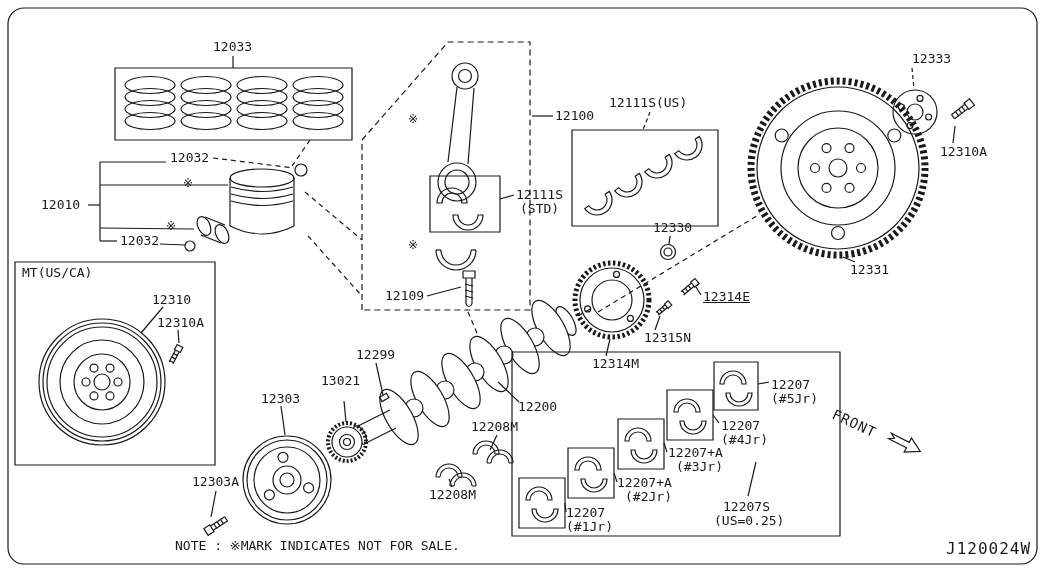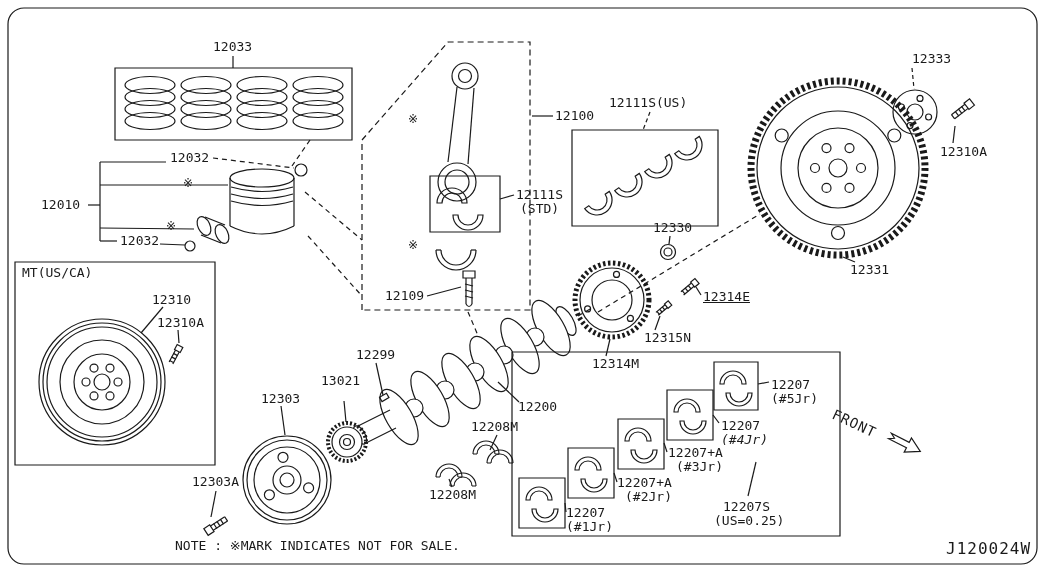--- a/index.html
+++ b/index.html
@@ -348,21 +348,21 @@
 <div class="lbl" style="left:192px; top:475px;">12303A</div>
 <div class="lbl" style="left:22px;  top:266px;">MT(US/CA)</div>
 <div class="lbl" style="left:152px; top:293px;">12310</div>
 <div class="lbl" style="left:157px; top:316px;">12310A</div>
 <div class="lbl" style="left:518px; top:400px;">12200</div>
 <div class="lbl" style="left:471px; top:420px;">12208M</div>
 <div class="lbl" style="left:429px; top:488px;">12208M</div>
 <div class="lbl" style="left:771px; top:378px;">12207</div>
 <div class="lbl" style="left:771px; top:392px;">(#5Jr)</div>
 <div class="lbl" style="left:721px; top:419px;">12207</div>
-<div class="lbl" style="left:721px; top:433px;font-style:italic;">(#4Jr)</div>
+<div class="lbl" style="left:721px; top:433px;">(#4Jr)</div>
 <div class="lbl" style="left:668px; top:446px;">12207+A</div>
 <div class="lbl" style="left:676px; top:460px;">(#3Jr)</div>
 <div class="lbl" style="left:617px; top:476px;">12207+A</div>
 <div class="lbl" style="left:625px; top:490px;">(#2Jr)</div>
 <div class="lbl" style="left:566px; top:506px;">12207</div>
 <div class="lbl" style="left:566px; top:520px;">(#1Jr)</div>
 <div class="lbl" style="left:723px; top:500px;">12207S</div>
 <div class="lbl" style="left:714px; top:514px;">(US=0.25)</div>
 
 <span class="mark" style="left:183px; top:176px;">※</span>

